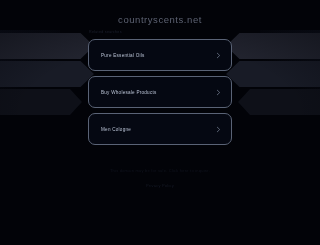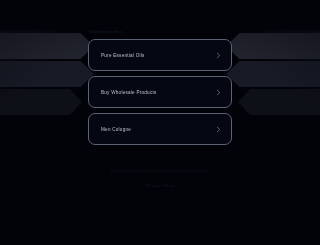--- a/index.html
+++ b/index.html
@@ -181,20 +181,21 @@
 
     <div class="band right r1"></div>
     <div class="band right r2"></div>
     <div class="band right r3"></div>
 
     <div class="vignette"></div>
   </div>
 
   <div id="content">
 
+    <div class="domain-title">countryscents.net</div>
 
     <div class="related-label">Related searches</div>
 
     <div class="cards">
 
       <div class="card">
         <span class="card-label">Pure Essential Oils</span>
         <span class="chev">
           <svg viewBox="0 0 7 7" aria-hidden="true">
             <path d="M2.3 1.2 L4.7 3.5 L2.3 5.8" fill="none" stroke="#7d869b" stroke-width="0.7" stroke-linecap="round" stroke-linejoin="round"></path>

